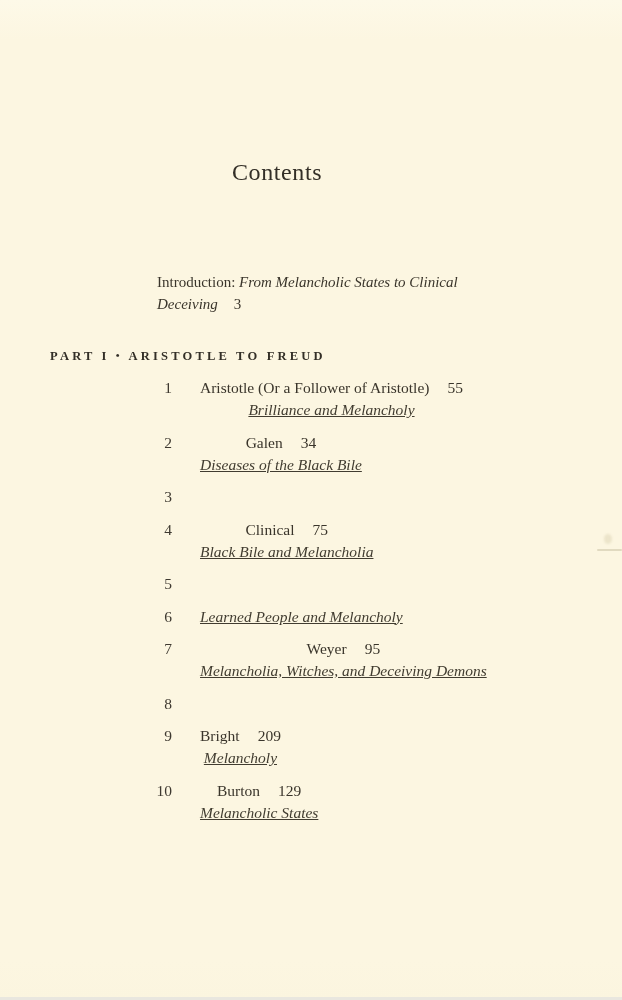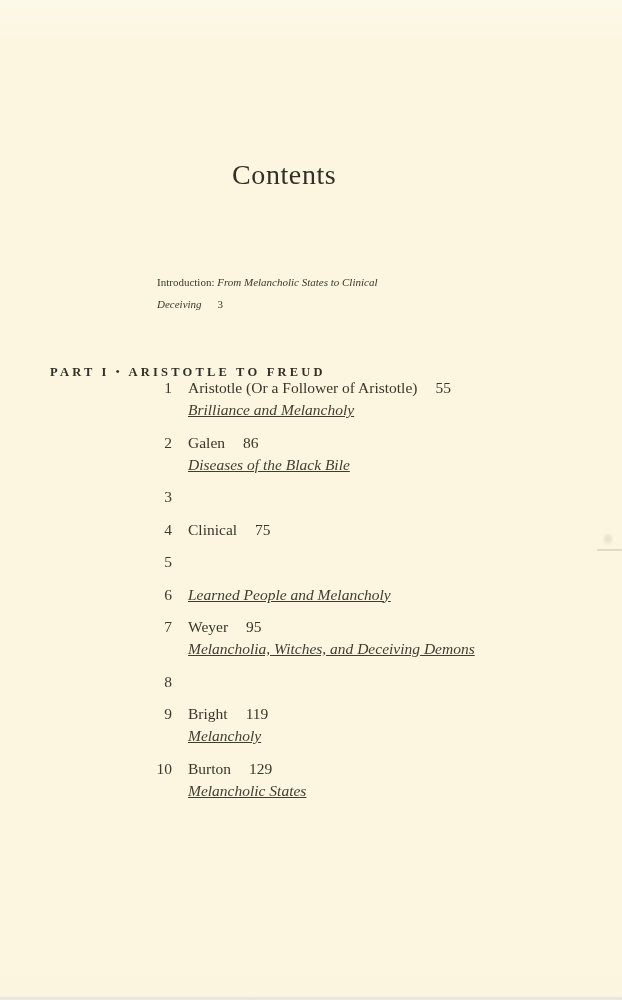--- a/index.html
+++ b/index.html
@@ -15,47 +15,46 @@
     background: #fcf6e1;
     background-image: linear-gradient(180deg, #fdf9e8 0%, #fcf6e1 4%, #fcf6e1 96%, #fbf5df 100%);
     overflow: hidden;
     font-family: "Liberation Serif", "DejaVu Serif", serif;
     color: #3a352b;
   }
   .contents-title {
     position: absolute;
     top: 159px;
     left: 232px;
-    font-size: 28px;
+    font-size: 24px;
     letter-spacing: 0.6px;
     color: #332f27;
   }
   .intro-block {
     position: absolute;
     top: 271px;
     left: 157px;
     width: 340px;
-    font-size: 11px;
+    font-size: 15px;
     line-height: 22px;
   }
   .italic { font-style: italic; }
   .intro-page {
     margin-left: 16px;
     font-style: normal;
   }
   .part-heading {
     position: absolute;
     top: 349px;
     left: 50px;
     font-size: 12.5px;
     font-weight: bold;
     letter-spacing: 3.2px;
     color: #332f27;
     white-space: nowrap;
-    margin-top: 16px;
   }
   .part-bullet {
     margin: 0 9px 0 6px;
     font-size: 11px;
     letter-spacing: 0;
     position: relative;
     top: -1px;
   }
   .entries {
     position: absolute;
@@ -69,22 +68,23 @@
     font-size: 15.5px;
     line-height: 22px;
   }
   .entry .num {
     width: 30px;
     text-align: right;
     flex: 0 0 30px;
     color: #3e3930;
   }
   .entry .body {
-    margin-left: 16px;
+    margin-left: 28px;
     display: block;
+    text-align: center;
   }
   .entry .title-line { display: block; }
   .entry .pagenum { margin-left: 18px; }
   .entry .subtitle {
     display: block;
     font-style: italic;
     color: #413c30;
     text-decoration: underline;
   }
   
@@ -137,33 +137,34 @@
       <span class="num">1</span>
       <span class="body">
         <span class="title-line"><span class="title">Aristotle (Or a Follower of Aristotle)</span><span class="pagenum">55</span></span>
         <span class="subtitle">Brilliance and Melancholy</span>
       </span>
     </div>
 
     <div class="entry">
       <span class="num">2</span>
       <span class="body">
-        <span class="title-line"><span class="title">Galen</span><span class="pagenum">86</span></span>
+        <span class="title-line"><span class="title">Galen</span><span class="pagenum">34</span></span>
         <span class="subtitle">Diseases of the Black Bile</span>
       </span>
     </div>
 
     <div class="entry">
       <span class="num">3</span>
     </div>
 
     <div class="entry">
       <span class="num">4</span>
       <span class="body">
         <span class="title-line"><span class="title">Clinical</span><span class="pagenum">75</span></span>
+        <span class="subtitle">Black Bile and Melancholia</span>
       </span>
     </div>
 
     <div class="entry">
       <span class="num">5</span>
     </div>
 
     <div class="entry">
       <span class="num">6</span>
       <span class="body">
@@ -179,21 +180,21 @@
       </span>
     </div>
 
     <div class="entry">
       <span class="num">8</span>
     </div>
 
     <div class="entry">
       <span class="num">9</span>
       <span class="body">
-        <span class="title-line"><span class="title">Bright</span><span class="pagenum">119</span></span>
+        <span class="title-line"><span class="title">Bright</span><span class="pagenum">209</span></span>
         <span class="subtitle">Melancholy</span>
       </span>
     </div>
 
     <div class="entry">
       <span class="num">10</span>
       <span class="body">
         <span class="title-line"><span class="title">Burton</span><span class="pagenum">129</span></span>
         <span class="subtitle">Melancholic States</span>
       </span>

